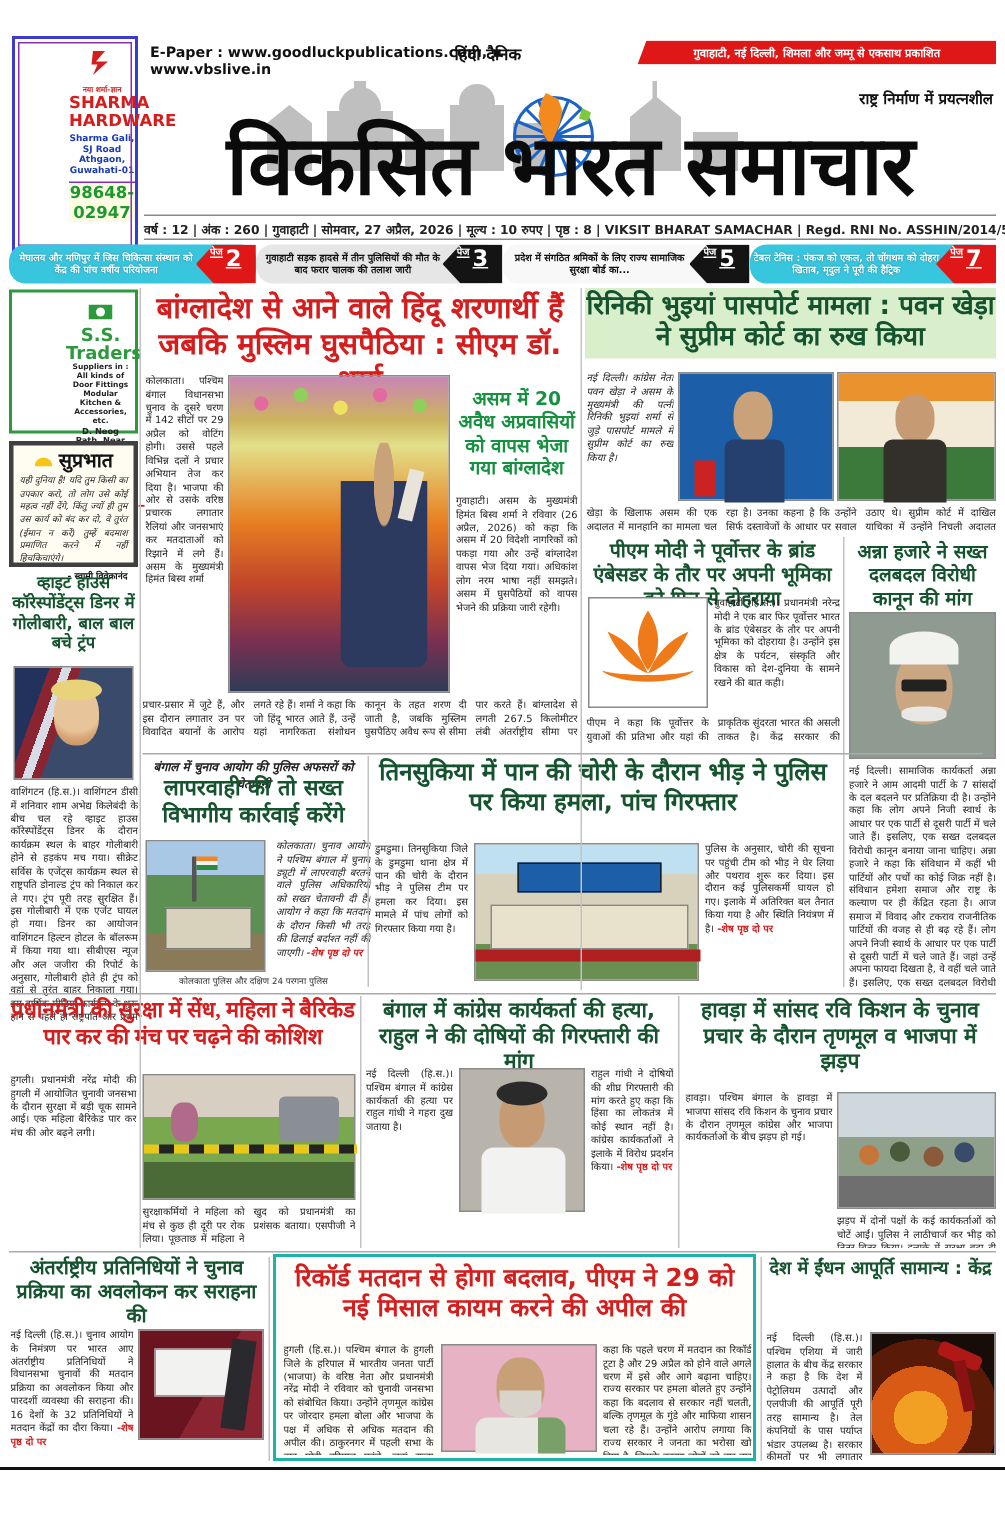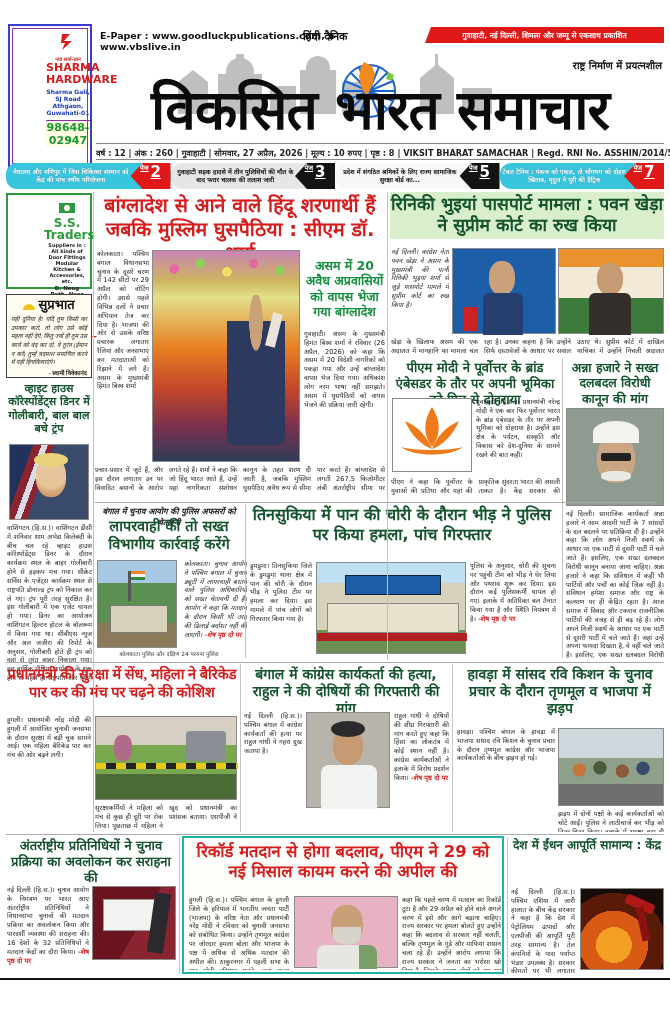--- a/index.html
+++ b/index.html
@@ -42,21 +42,21 @@
               clip-path:polygon(12px 0,100% 0,100% 100%,12px 100%,0 50%);text-decoration:underline;}
   .badge-red{background:#e01717;}
   .badge-black{background:#141414;}
   .page-badge .pg-word{font-size:6.5px;font-weight:bold;}
   .page-badge .pg-num{font-size:15px;font-weight:bold;}
   
   .ad-box{position:absolute;box-sizing:border-box;background:#fff;text-align:center;padding-left:36px;}
   #sharma-ad{border:2px solid #3b3bd0;outline:1px solid #8b2fb0;outline-offset:-5px;}
   #ss-ad{border:2px solid #2c9a3c;}
   
-  #suprabhat{border:1px solid #404040;box-sizing:border-box;background:#fffdf2;font-family:Liberation Serif, serif;}
+  #suprabhat{border:3px solid #404040;box-sizing:border-box;background:#fffdf2;}
   .sup-title{font-size:13px;font-weight:bold;text-align:center;}
   .sup-quote{font-size:6px;line-height:1.45;font-style:italic;text-align:justify;
              color:#222;padding:2px 4px;}
   .sup-author{font-size:6px;font-weight:bold;text-align:right;padding-right:4px;}
   .green-bg-hl{background:#d9eecb;}
   .box-teal{border:2px solid #1fb3a7;box-sizing:border-box;}
 </style>
 </head>
 <body>
 

